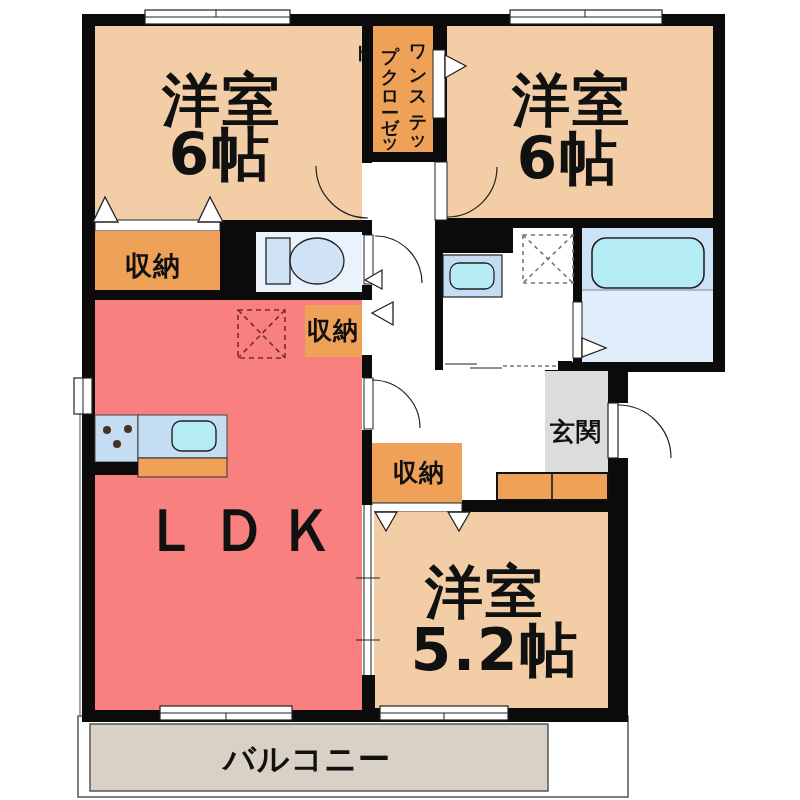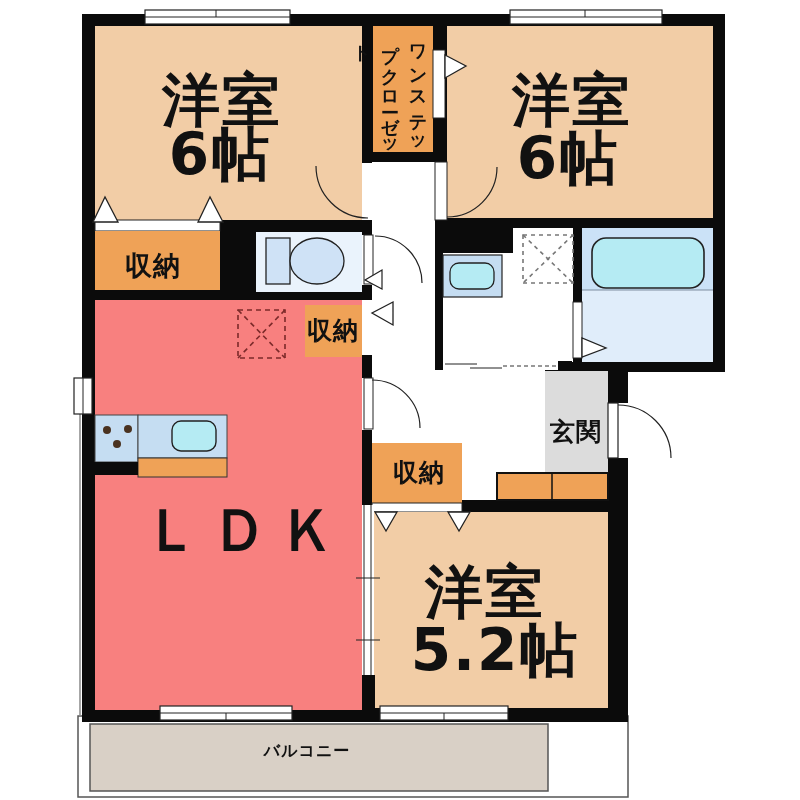--- a/index.html
+++ b/index.html
@@ -165,14 +165,14 @@
 <div class="lbl lbl-mid" style="left:93px;top:252px;width:120px;font-size:27px;">収納</div>
 <div class="lbl lbl-mid" style="left:283px;top:318px;width:100px;">収納</div>
 <div class="lbl lbl-mid" style="left:369px;top:460px;width:100px;">収納</div>
 
 <div class="lbl lbl-big" style="left:143px;top:500px;width:200px;letter-spacing:10px;">ＬＤＫ</div>
 
 <div class="lbl lbl-big" style="left:385px;top:562px;width:200px;">洋室</div>
 <div class="lbl lbl-big" style="left:395px;top:620px;width:200px;">5.2帖</div>
 
 <div class="lbl lbl-mid" style="left:536px;top:419px;width:80px;">玄関</div>
-<div class="lbl lbl-mid" style="left:207px;top:743px;width:200px;font-size:16px;">バルコニー</div>
+<div class="lbl lbl-mid" style="left:207px;top:743px;width:200px;font-size:32px;">バルコニー</div>
 </div>
 
 </body></html>

